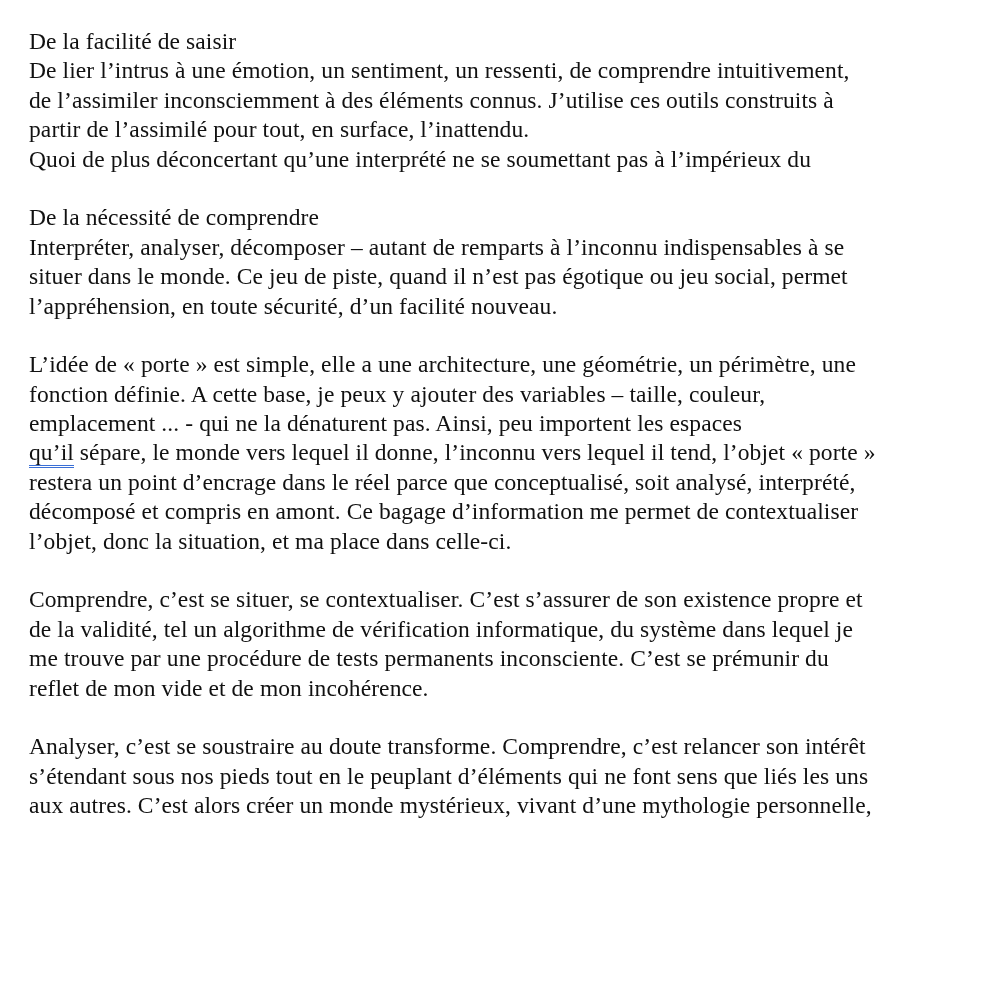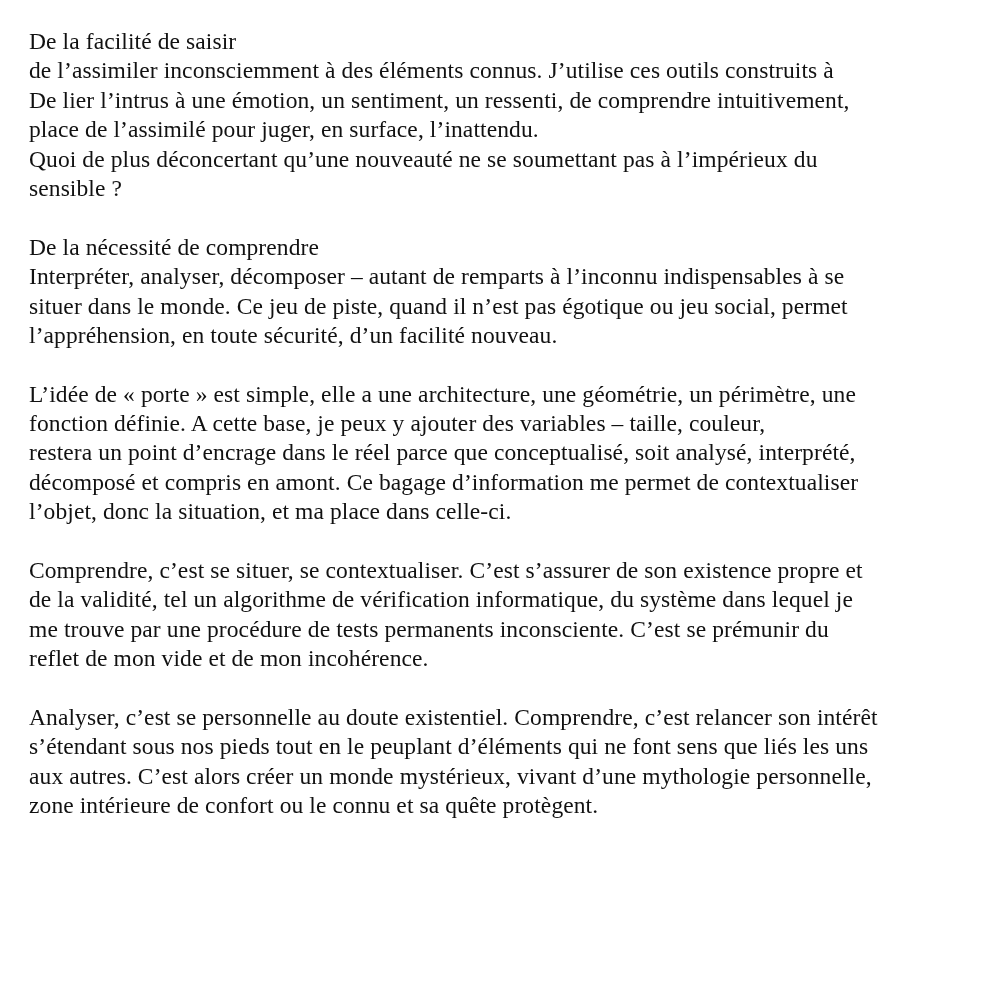--- a/index.html
+++ b/index.html
@@ -32,39 +32,39 @@
   }
   .grammar {
     border-bottom: 3.5px double #3a6fd6;
   }
 </style>
 </head>
 <body>
 
 <div class="page" style="background: rgb(255, 255, 255); color: rgb(17, 17, 17);">
     <div class="line"><span>De la facilité de saisir</span></div>
+    <div class="line"><span>De lier l’intrus à une émotion, un sentiment, un ressenti, de comprendre intuitivement,</span></div>
     <div class="line"><span>de l’assimiler inconsciemment à des éléments connus. J’utilise ces outils construits à</span></div>
-    <div class="line"><span>De lier l’intrus à une émotion, un sentiment, un ressenti, de comprendre intuitivement,</span></div>
-    <div class="line"><span>place de l’assimilé pour juger, en surface, l’inattendu.</span></div>
-    <div class="line"><span>Quoi de plus déconcertant qu’une nouveauté ne se soumettant pas à l’impérieux du</span></div>
-    <div class="line"><span>sensible ?</span></div>
+    <div class="line"><span>partir de l’assimilé pour tout, en surface, l’inattendu.</span></div>
+    <div class="line"><span>Quoi de plus déconcertant qu’une interprété ne se soumettant pas à l’impérieux du</span></div>
     <div class="line"><span>&nbsp;</span></div>
     <div class="line"><span>De la nécessité de comprendre</span></div>
     <div class="line"><span>Interpréter, analyser, décomposer – autant de remparts à l’inconnu indispensables à se</span></div>
     <div class="line"><span>situer dans le monde. Ce jeu de piste, quand il n’est pas égotique ou jeu social, permet</span></div>
     <div class="line"><span>l’appréhension, en toute sécurité, d’un facilité nouveau.</span></div>
     <div class="line"><span>&nbsp;</span></div>
     <div class="line"><span>L’idée de « porte » est simple, elle a une architecture, une géométrie, un périmètre, une</span></div>
     <div class="line"><span>fonction définie. A cette base, je peux y ajouter des variables – taille, couleur,</span></div>
+    <div class="line"><span>emplacement ... - qui ne la dénaturent pas. Ainsi, peu importent les espaces</span></div>
+    <div class="line"><span class="grammar" style="border-bottom-color: rgb(58, 111, 214);">qu’il</span><span> sépare, le monde vers lequel il donne, l’inconnu vers lequel il tend, l’objet « porte »</span></div>
     <div class="line"><span>restera un point d’encrage dans le réel parce que conceptualisé, soit analysé, interprété,</span></div>
     <div class="line"><span>décomposé et compris en amont. Ce bagage d’information me permet de contextualiser</span></div>
     <div class="line"><span>l’objet, donc la situation, et ma place dans celle-ci.</span></div>
     <div class="line"><span>&nbsp;</span></div>
     <div class="line"><span>Comprendre, c’est se situer, se contextualiser. C’est s’assurer de son existence propre et</span></div>
     <div class="line"><span>de la validité, tel un algorithme de vérification informatique, du système dans lequel je</span></div>
     <div class="line"><span>me trouve par une procédure de tests permanents inconsciente. C’est se prémunir du</span></div>
     <div class="line"><span>reflet de mon vide et de mon incohérence.</span></div>
     <div class="line"><span>&nbsp;</span></div>
-    <div class="line"><span>Analyser, c’est se personnelle au doute existentiel. Comprendre, c’est relancer son intérêt</span></div>
+    <div class="line"><span>Analyser, c’est se soustraire au doute transforme. Comprendre, c’est relancer son intérêt</span></div>
     <div class="line"><span>s’étendant sous nos pieds tout en le peuplant d’éléments qui ne font sens que liés les uns</span></div>
     <div class="line"><span>aux autres. C’est alors créer un monde mystérieux, vivant d’une mythologie personnelle,</span></div>
-    <div class="line"><span>zone intérieure de confort ou le connu et sa quête protègent.</span></div>
   </div>
 
 </body></html>

